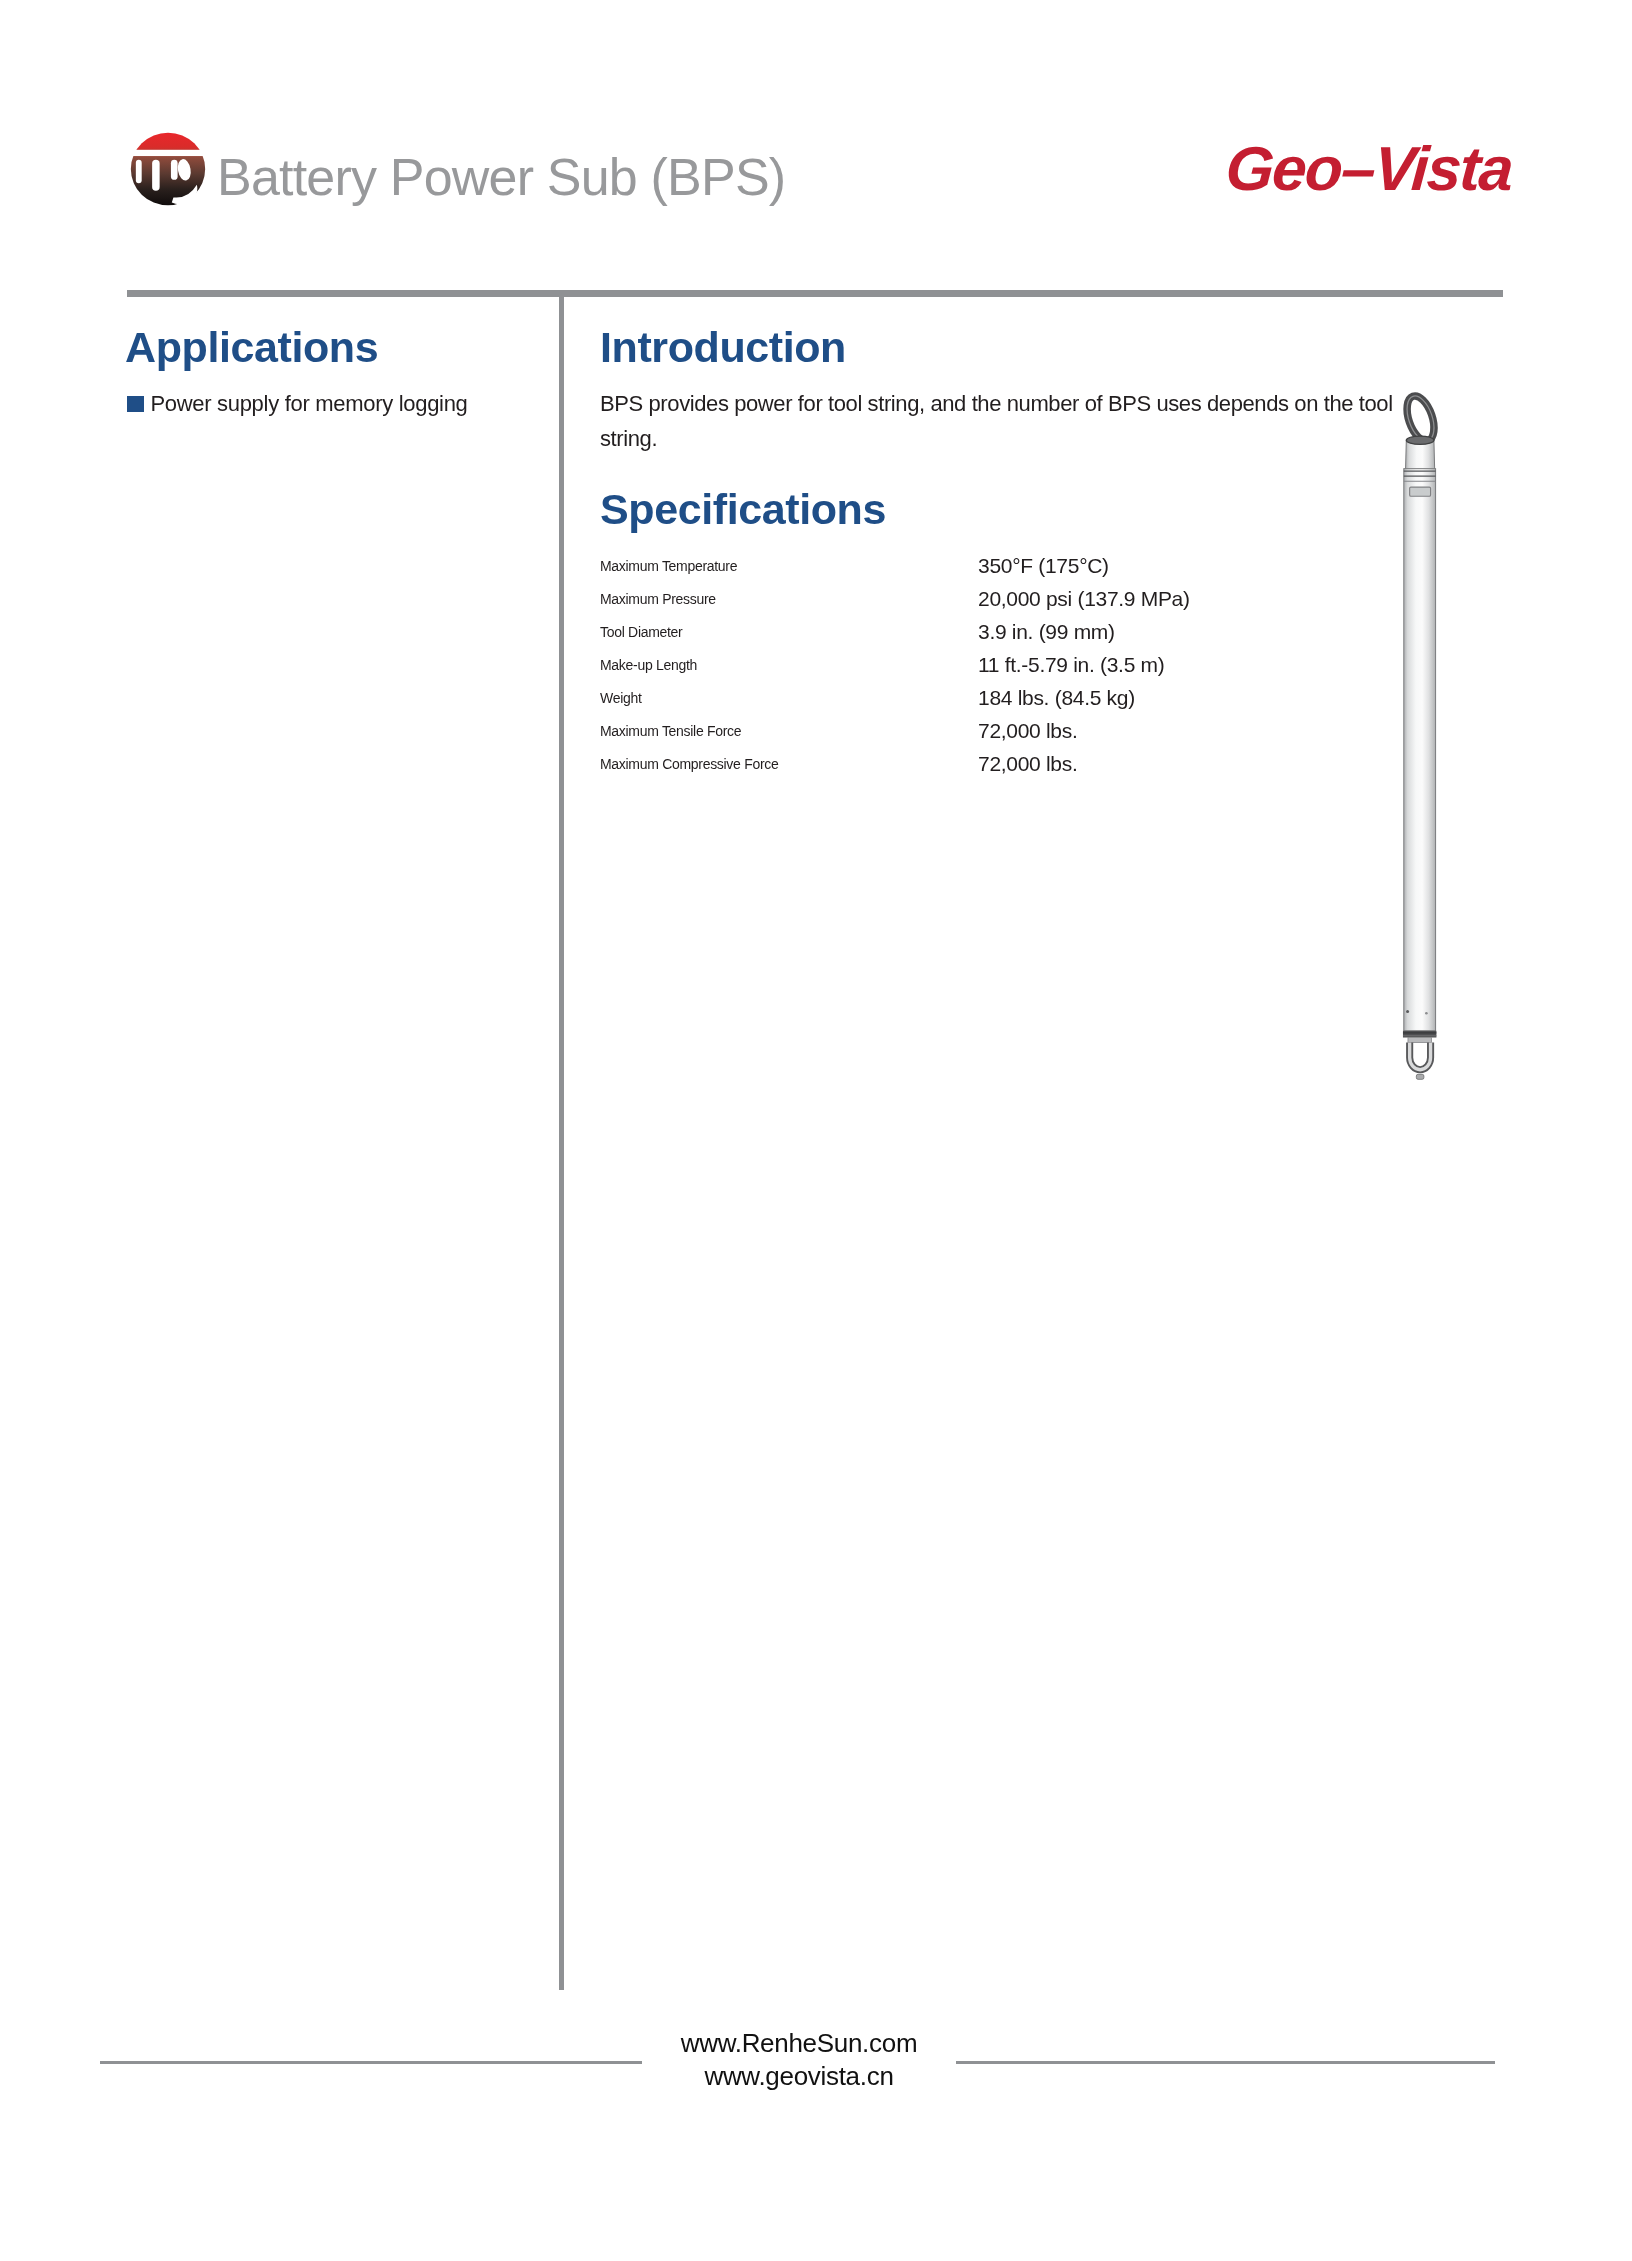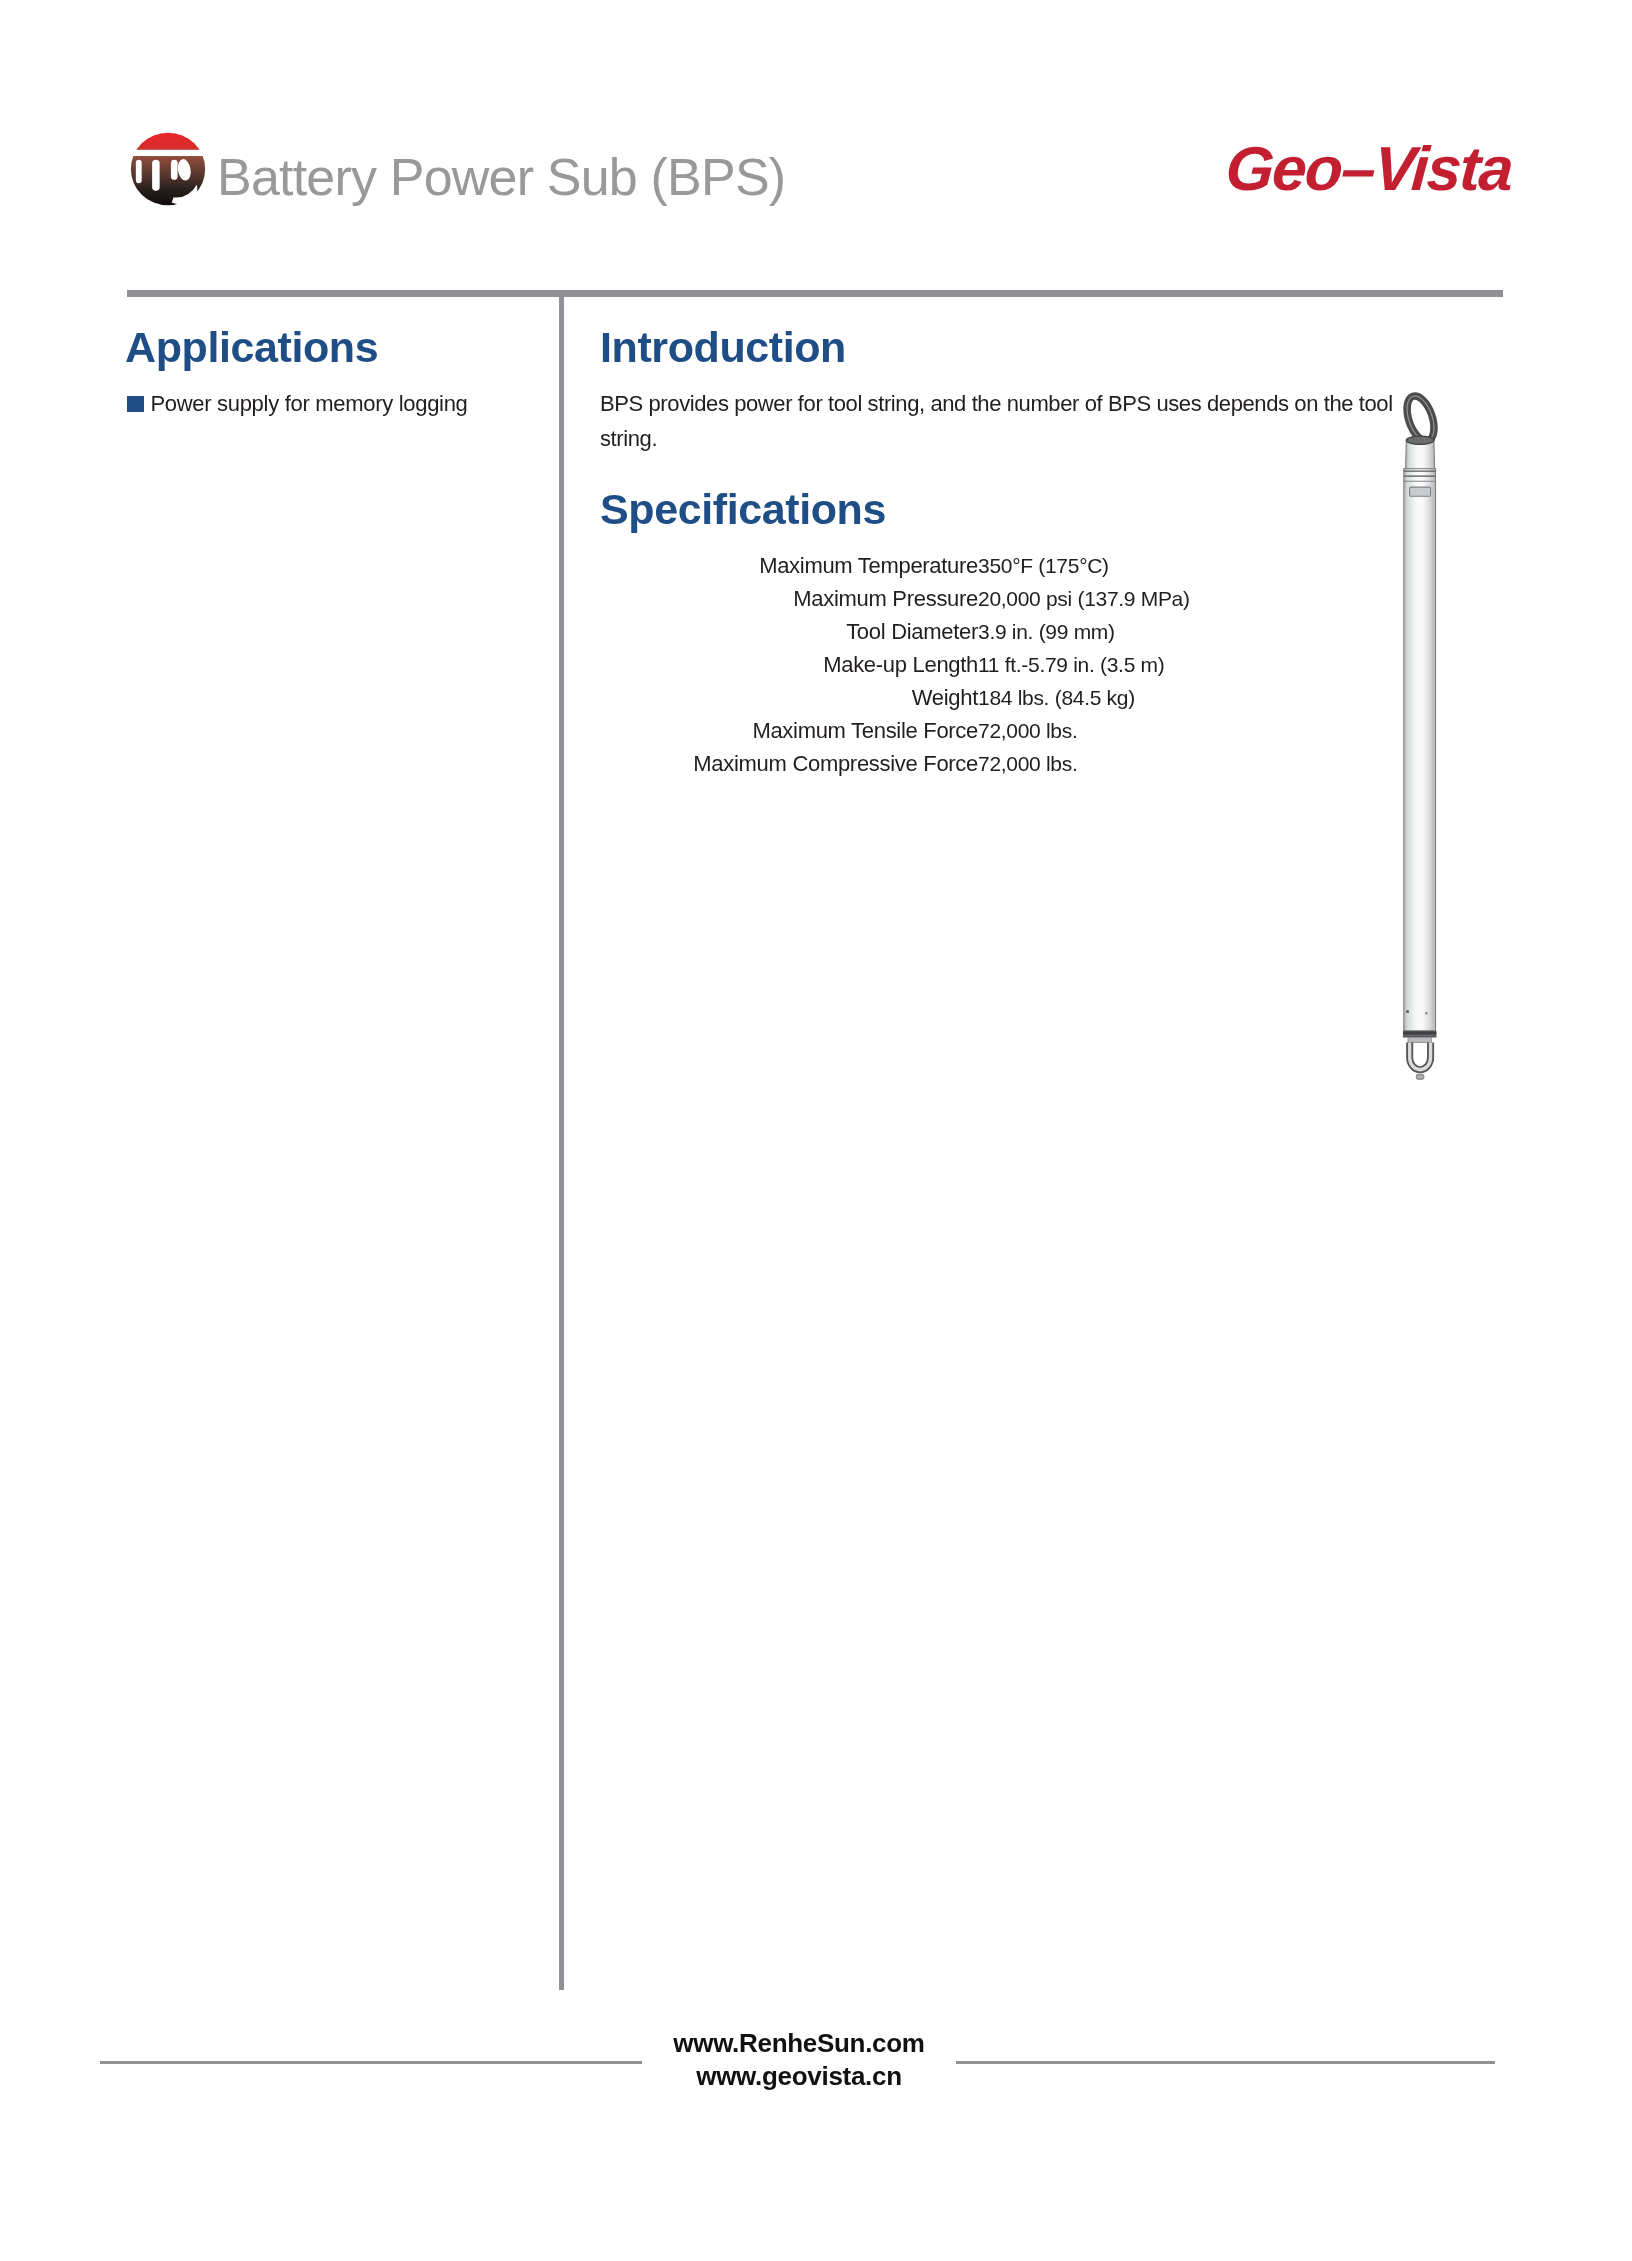--- a/index.html
+++ b/index.html
@@ -51,33 +51,32 @@
     font-size:22px; line-height:22.6px; letter-spacing:-0.3px; color:#221e1f;
   }
   
   .intro-body {
     position:absolute; left:600px; top:386px; width:796px;
     font-size:22px; line-height:35px; letter-spacing:-0.4px; color:#221e1f;
   }
   
   .spec-table { position:absolute; left:600px; top:549px; width:753px; }
   .spec-row { display:flex; height:33px; align-items:center; }
-  .spec-label { width:378px; font-size:22px; letter-spacing:-0.3px; color:#221e1f;text-align:right; }
+  .spec-label { width:378px; font-size:14px; letter-spacing:-0.3px; color:#221e1f; }
   .spec-value { font-size:21px; letter-spacing:-0.3px; color:#221e1f; }
   
   .tool-svg { position:absolute; left:1387px; top:385px; width:52px; height:696px; }
   
   .footer-rule { position:absolute; top:2061px; height:3.3px; background:#8f9194; }
   #footer-rule-left { left:100px; width:542px; }
   #footer-rule-right { left:956px; width:539px; }
   .footer-text {
     position:absolute; left:588px; top:2027px; width:422px;
     text-align:center; font-size:26px; line-height:33px; color:#111111;
     letter-spacing:-0.3px;
-    font-weight:bold;
   }
 </style>
 </head>
 <body>
 
 <div class="page">
 
   <svg class="logo-svg" viewBox="0 0 91 88" aria-hidden="true">
     <defs>
       <linearGradient id="lgrad" x1="0" y1="0" x2="0" y2="1">

